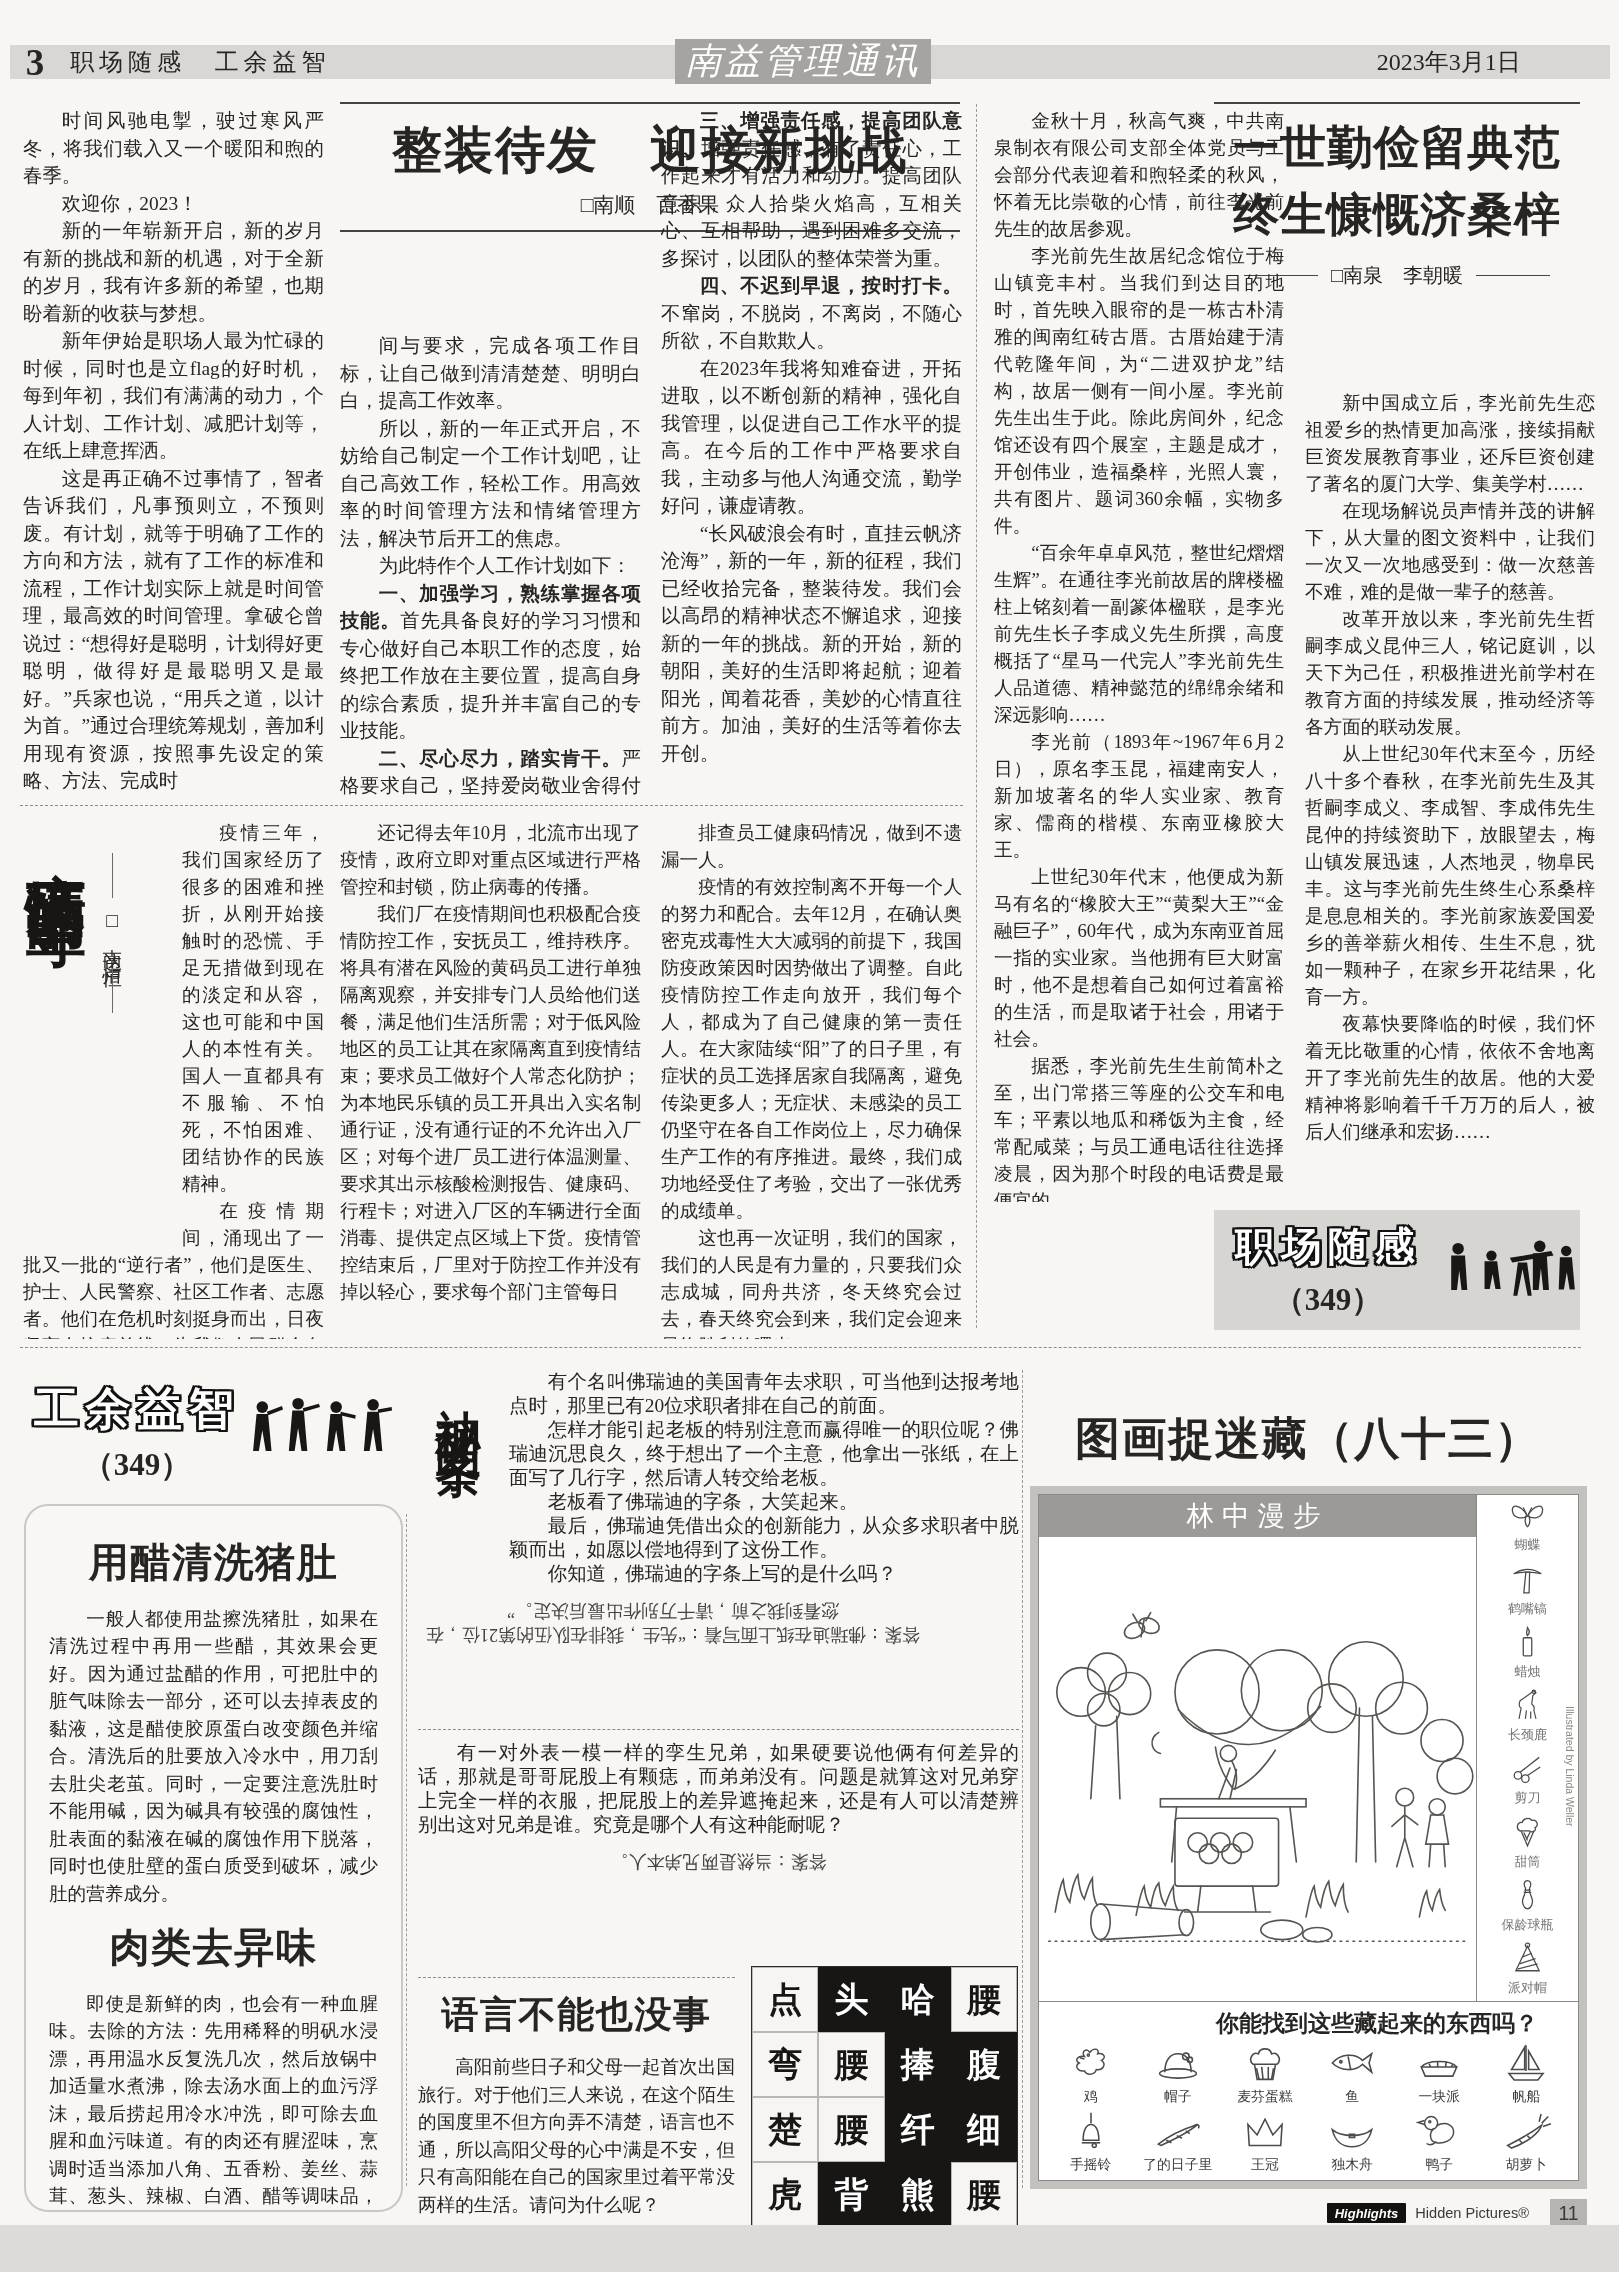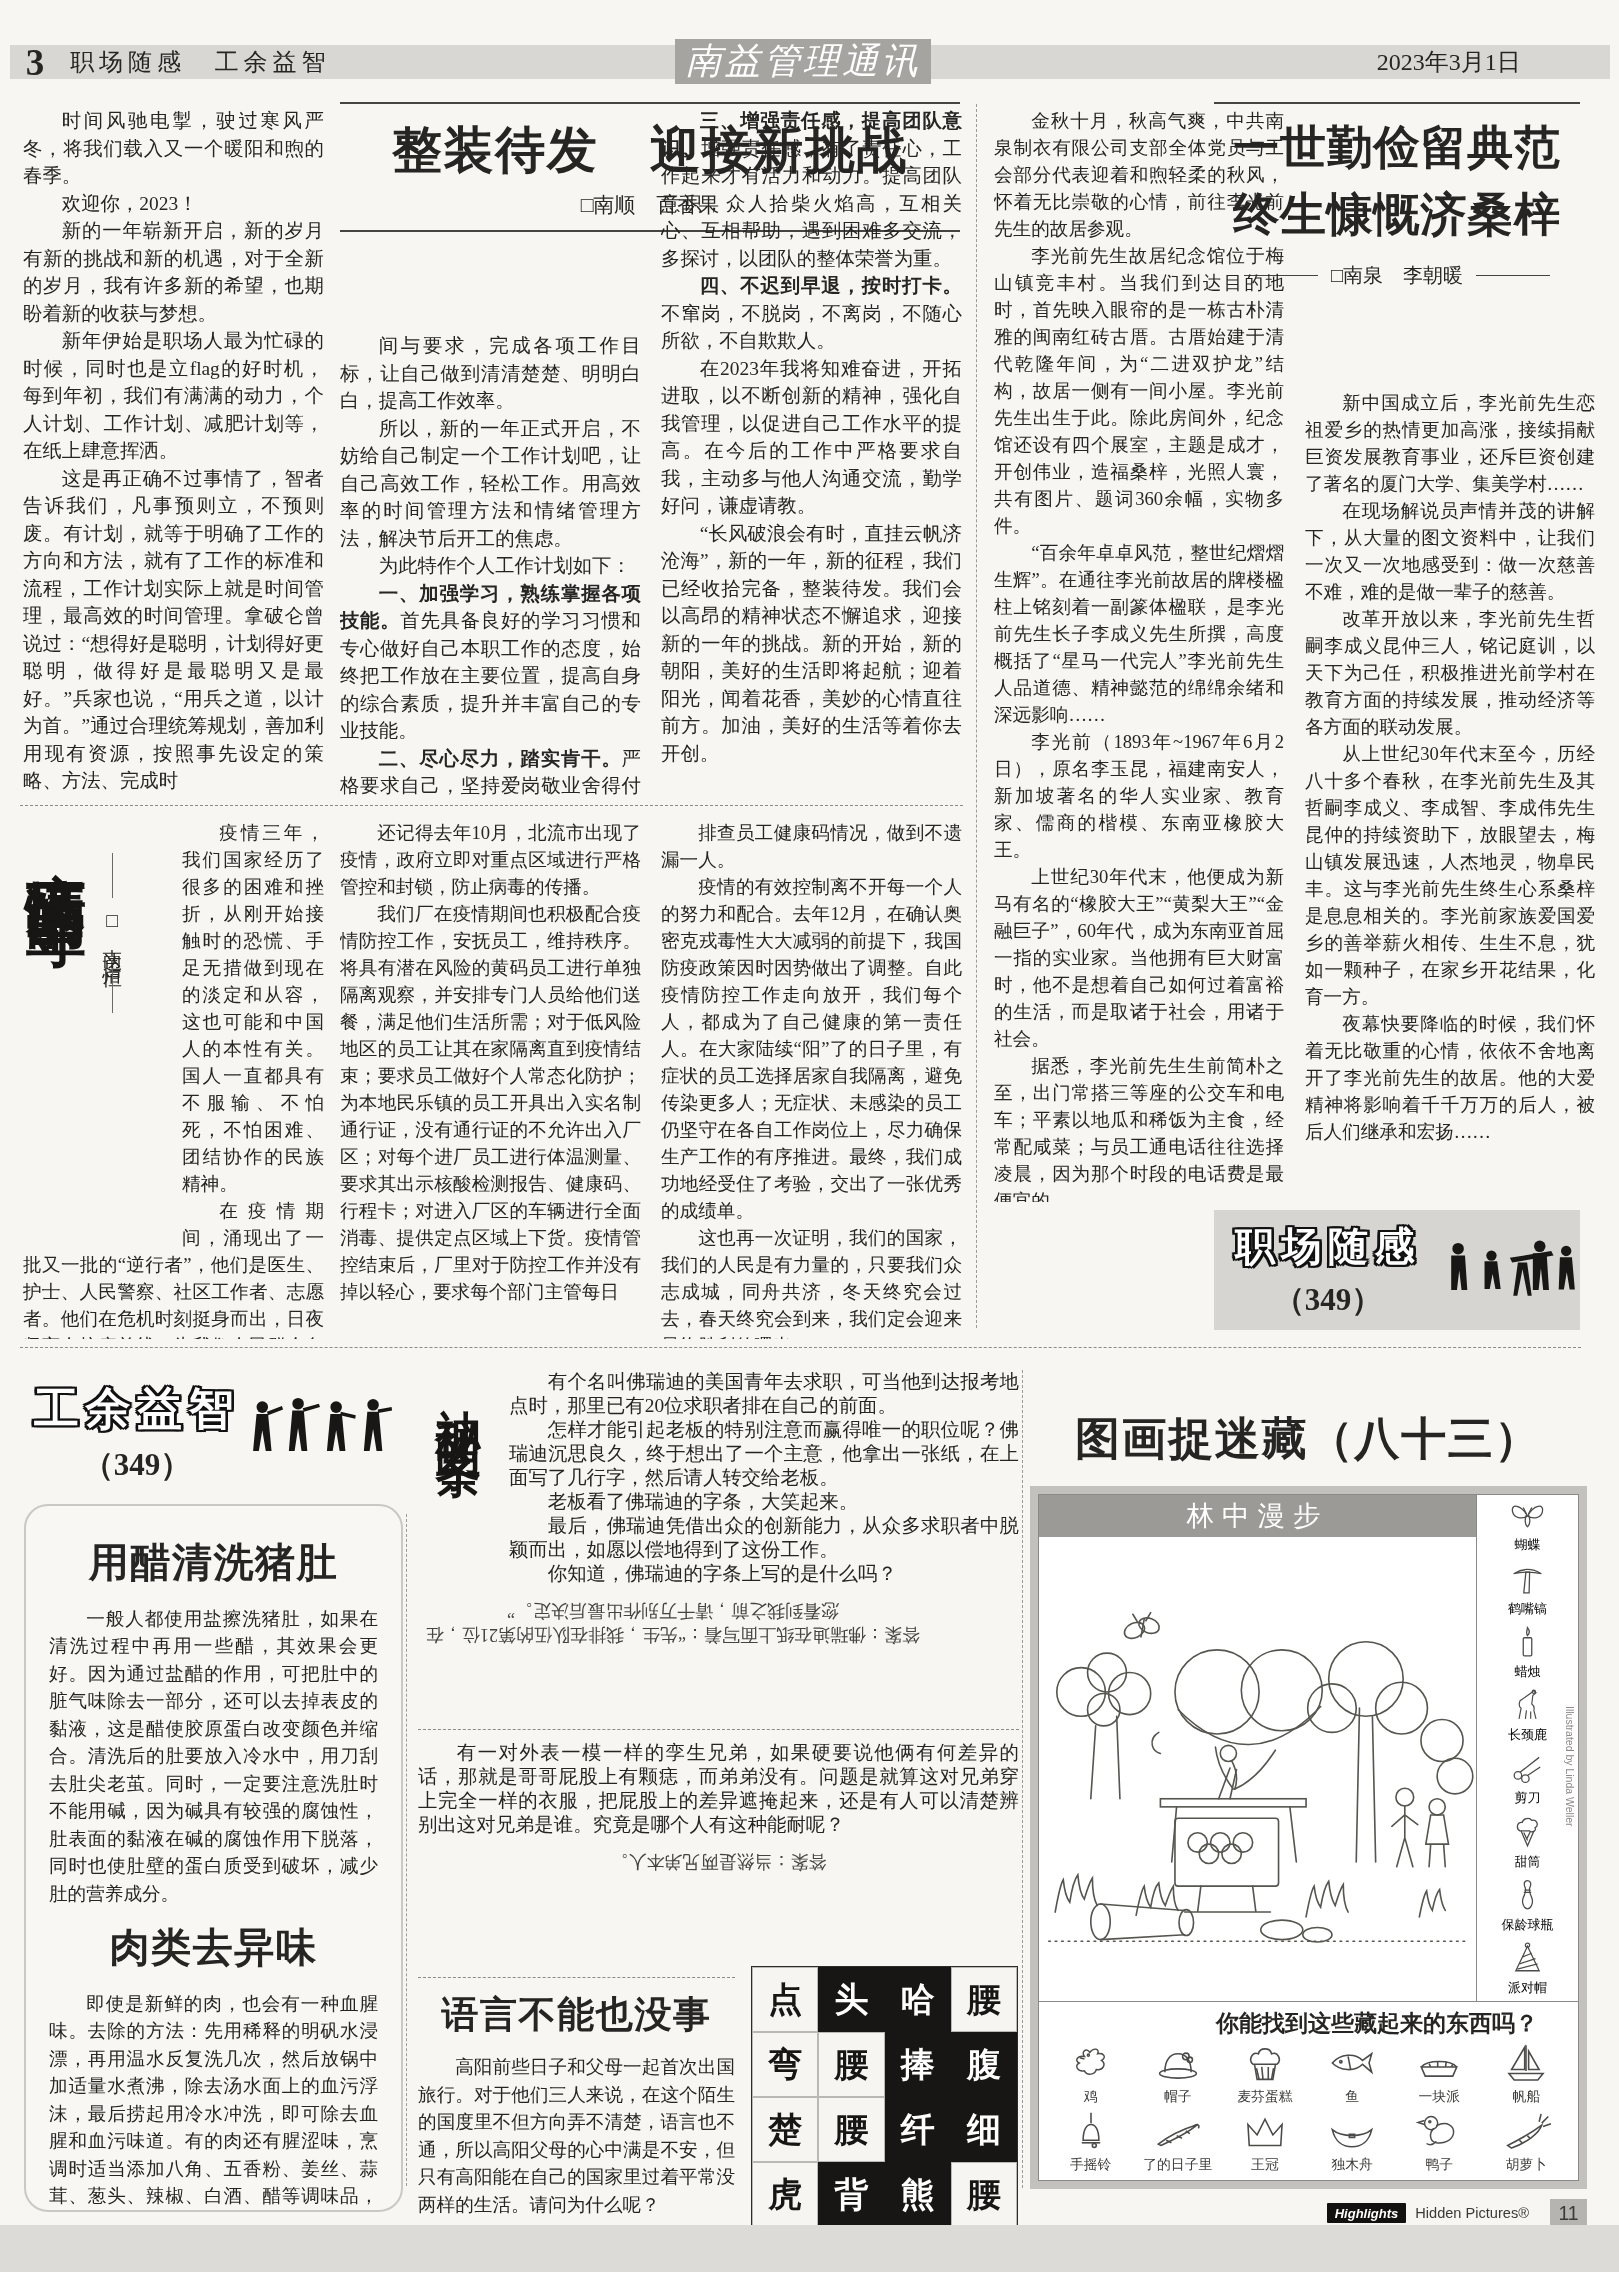--- a/index.html
+++ b/index.html
@@ -72,21 +72,21 @@
   .frame .toprow{flex:1;display:flex;min-height:0;}
   .frame .mainarea{flex:1;display:flex;flex-direction:column;min-width:0;}
   .scene-bar{height:42px;background:#9b9a97;color:#fff;display:flex;align-items:center;justify-content:center;
              font-size:27.5px;letter-spacing:8px;flex:none;}
   .scene{flex:1;min-height:0;}
   .scene svg{width:100%;height:100%;}
   .sidebar{width:102px;border-left:1.6px solid #8a8987;display:flex;flex-direction:column;align-items:center;
            padding:3.2px 1.6px;box-sizing:border-box;justify-content:space-between;}
   .sb-item{display:flex;flex-direction:column;align-items:center;}
   .sb-item svg{width:47px;height:34px;}
-  .sb-item .lb{font-size:13px;color:#000000;text-align:center;}
+  .sb-item .lb{font-size:13px;color:#737373;text-align:center;}
   .strip{border-top:1.6px solid #8a8987;padding:4.9px 8px 6.5px;flex:none;}
   .prompt{font-size:23px;font-weight:bold;text-align:right;margin:1.6px 32px 3.2px 0;}
   .items{display:grid;grid-template-columns:repeat(6,1fr);row-gap:3.2px;}
   .pz-item{display:flex;flex-direction:column;align-items:center;}
   .pz-item svg{width:60px;height:42px;}
   .pz-item .lb{font-size:13.8px;color:#3c3b39;}
   .credit{position:absolute;right:1.6px;top:211px;writing-mode:vertical-rl;font-size:10.5px;color:#8b8a88;
           font-family:"Liberation Sans","DejaVu Sans",sans-serif;}
   .pz-footer{position:absolute;left:1030px;top:2196px;width:557px;height:34px;display:flex;align-items:center;
              justify-content:flex-end;gap:9.7px;font-family:"Liberation Sans","DejaVu Sans",sans-serif;}

